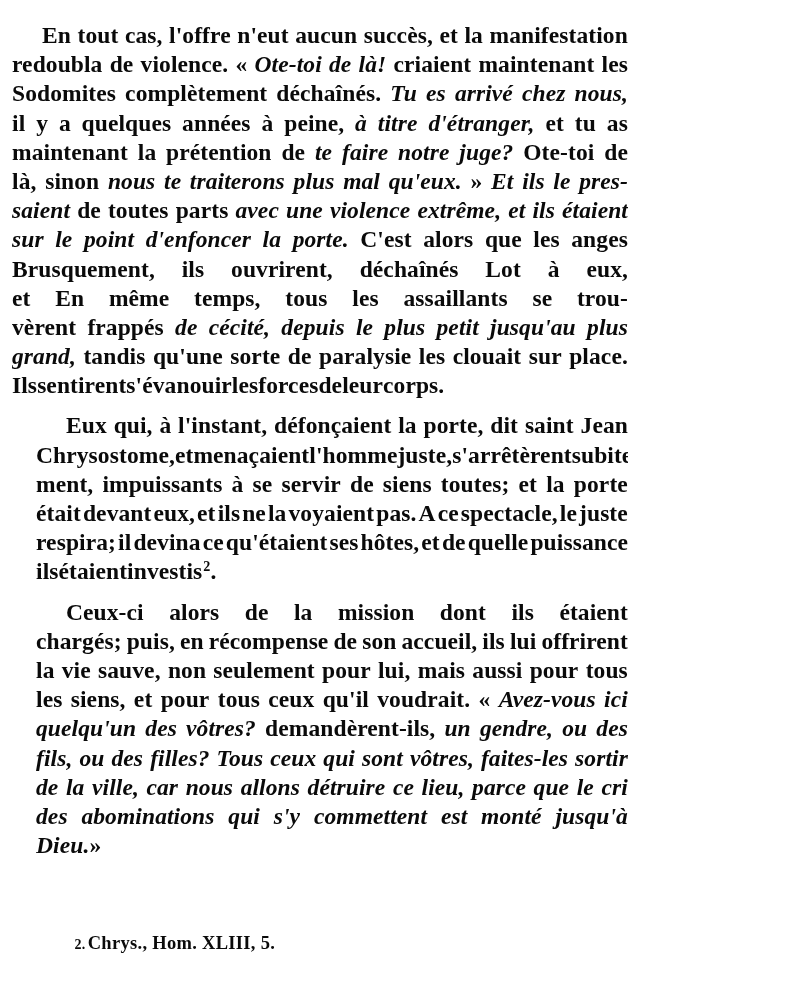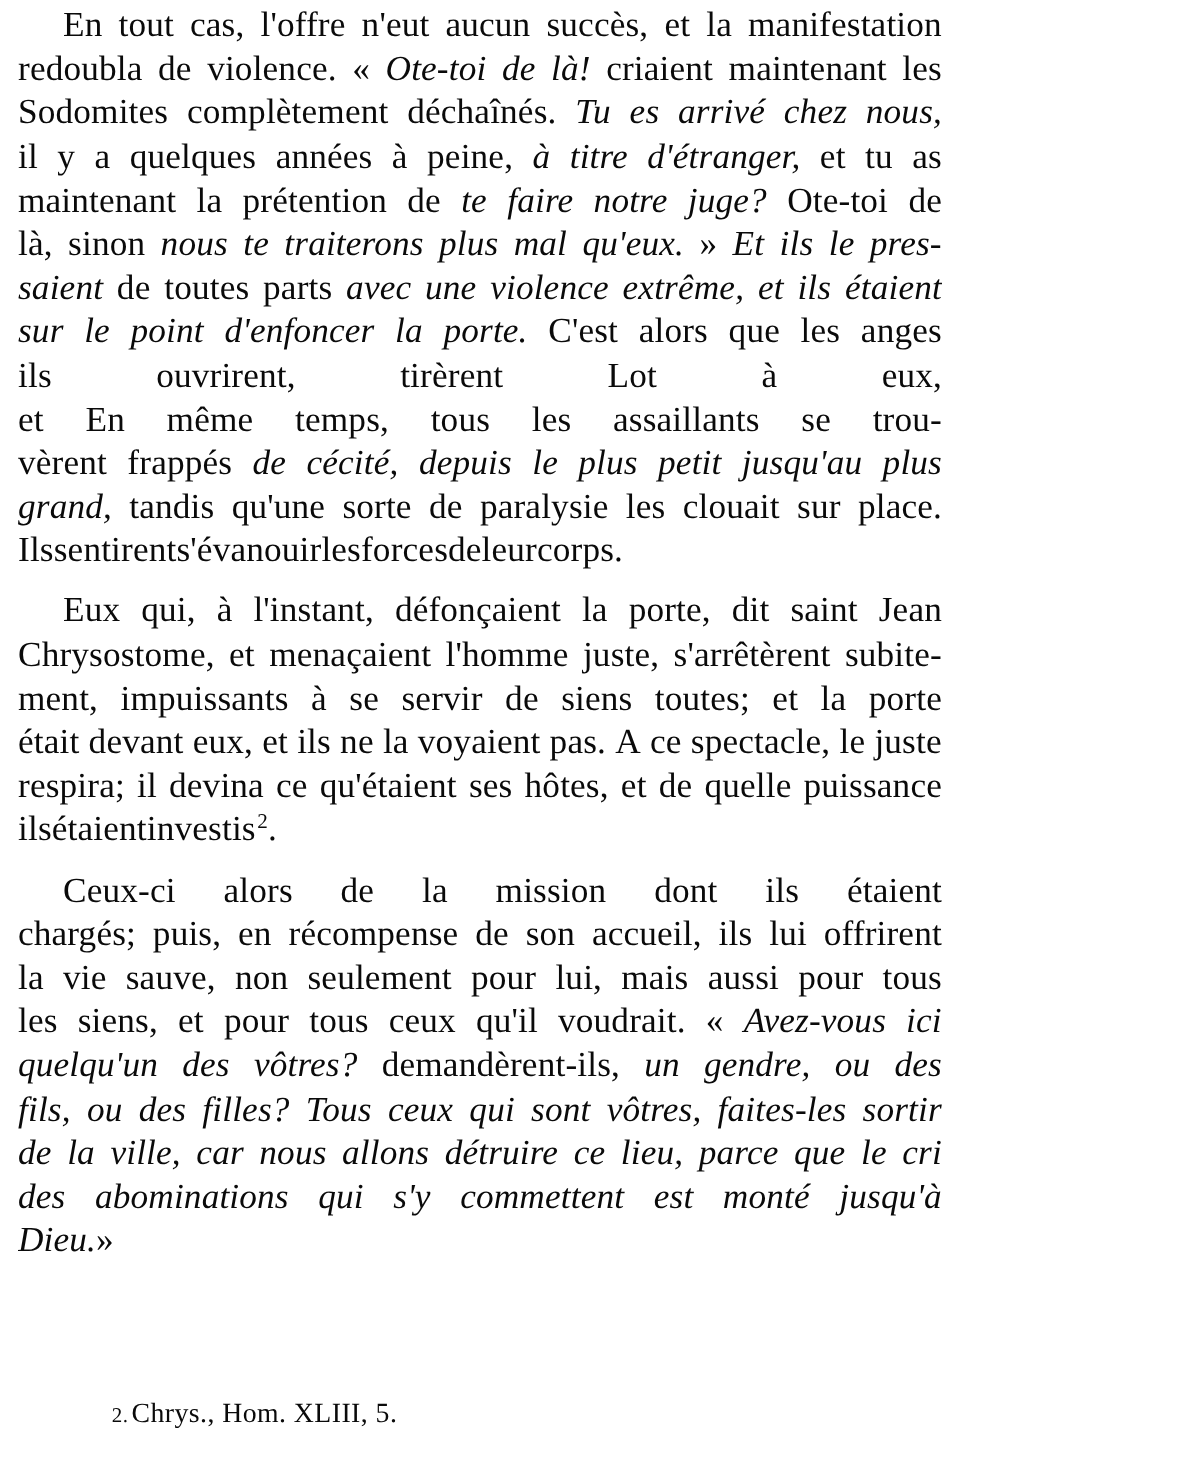--- a/index.html
+++ b/index.html
@@ -13,28 +13,30 @@
     overflow: hidden;
     font-family: "Liberation Serif", "DejaVu Serif", serif;
     color: #0a0a0a;
   }
   #page {
     position: relative;
     width: 644px;
     height: 981px;
     background: #ffffff;
     box-sizing: border-box;
-    padding: 4px 16px 0 12px;
+    padding: 22px 16px 0 12px;
+    font-weight: bold;
   }
   
   .para {
     margin: 0 0 0 0;
   }
   .para + .para {
     margin-top: 11px;
+    margin-left: 24px;
   }
   .ln {
     display: flex;
     align-items: baseline;
     white-space: pre;
     height: 29.2px;
     font-size: 23.5px;
     letter-spacing: 0.1px;
     overflow: hidden;
   }
@@ -79,21 +81,21 @@
   <div id="body-text">
       <div class="para">
         <div class="ln just indent"><span class="w">En</span><span class="w">tout</span><span class="w">cas,</span><span class="w">l'offre</span><span class="w">n'eut</span><span class="w">aucun</span><span class="w">succès,</span><span class="w">et</span><span class="w">la</span><span class="w">manifestation</span></div>
         <div class="ln just"><span class="w">redoubla</span><span class="w">de</span><span class="w">violence.</span><span class="w">«</span><span class="w it">Ote-toi</span><span class="w it">de</span><span class="w it">là!</span><span class="w">criaient</span><span class="w">maintenant</span><span class="w">les</span></div>
         <div class="ln just"><span class="w">Sodomites</span><span class="w">complètement</span><span class="w">déchaînés.</span><span class="w it">Tu</span><span class="w it">es</span><span class="w it">arrivé</span><span class="w it">chez</span><span class="w it">nous,</span></div>
         <div class="ln just"><span class="w">il</span><span class="w">y</span><span class="w">a</span><span class="w">quelques</span><span class="w">années</span><span class="w">à</span><span class="w">peine,</span><span class="w it">à</span><span class="w it">titre</span><span class="w it">d'étranger,</span><span class="w">et</span><span class="w">tu</span><span class="w">as</span></div>
         <div class="ln just"><span class="w">maintenant</span><span class="w">la</span><span class="w">prétention</span><span class="w">de</span><span class="w it">te</span><span class="w it">faire</span><span class="w it">notre</span><span class="w it">juge?</span><span class="w">Ote-toi</span><span class="w">de</span></div>
         <div class="ln just"><span class="w">là,</span><span class="w">sinon</span><span class="w it">nous</span><span class="w it">te</span><span class="w it">traiterons</span><span class="w it">plus</span><span class="w it">mal</span><span class="w it">qu'eux.</span><span class="w">»</span><span class="w it">Et</span><span class="w it">ils</span><span class="w it">le</span><span class="w it">pres-</span></div>
         <div class="ln just"><span class="w it">saient</span><span class="w">de</span><span class="w">toutes</span><span class="w">parts</span><span class="w it">avec</span><span class="w it">une</span><span class="w it">violence</span><span class="w it">extrême,</span><span class="w it">et</span><span class="w it">ils</span><span class="w it">étaient</span></div>
         <div class="ln just"><span class="w it">sur</span><span class="w it">le</span><span class="w it">point</span><span class="w it">d'enfoncer</span><span class="w it">la</span><span class="w it">porte.</span><span class="w">C'est</span><span class="w">alors</span><span class="w">que</span><span class="w">les</span><span class="w">anges</span></div>
-        <div class="ln just"><span class="w">ils</span><span class="w">ouvrirent,</span><span class="w">tirèrent</span><span class="w">Lot</span><span class="w">à</span><span class="w">eux,</span></div>
+        <div class="ln just"><span class="w">Brusquement,</span><span class="w">ils</span><span class="w">ouvrirent,</span><span class="w">déchaînés</span><span class="w">Lot</span><span class="w">à</span><span class="w">eux,</span></div>
         <div class="ln just"><span class="w">et</span><span class="w">En</span><span class="w">même</span><span class="w">temps,</span><span class="w">tous</span><span class="w">les</span><span class="w">assaillants</span><span class="w">se</span><span class="w">trou-</span></div>
         <div class="ln just"><span class="w">vèrent</span><span class="w">frappés</span><span class="w it">de</span><span class="w it">cécité,</span><span class="w it">depuis</span><span class="w it">le</span><span class="w it">plus</span><span class="w it">petit</span><span class="w it">jusqu'au</span><span class="w it">plus</span></div>
         <div class="ln just"><span class="w it">grand,</span><span class="w">tandis</span><span class="w">qu'une</span><span class="w">sorte</span><span class="w">de</span><span class="w">paralysie</span><span class="w">les</span><span class="w">clouait</span><span class="w">sur</span><span class="w">place.</span></div>
         <div class="ln last"><span class="w">Ils</span><span class="w">sentirent</span><span class="w">s'évanouir</span><span class="w">les</span><span class="w">forces</span><span class="w">de</span><span class="w">leur</span><span class="w">corps.</span></div>
       </div>
       <div class="para">
         <div class="ln just indent"><span class="w">Eux</span><span class="w">qui,</span><span class="w">à</span><span class="w">l'instant,</span><span class="w">défonçaient</span><span class="w">la</span><span class="w">porte,</span><span class="w">dit</span><span class="w">saint</span><span class="w">Jean</span></div>
         <div class="ln just"><span class="w">Chrysostome,</span><span class="w">et</span><span class="w">menaçaient</span><span class="w">l'homme</span><span class="w">juste,</span><span class="w">s'arrêtèrent</span><span class="w">subite-</span></div>
         <div class="ln just"><span class="w">ment,</span><span class="w">impuissants</span><span class="w">à</span><span class="w">se</span><span class="w">servir</span><span class="w">de</span><span class="w">siens</span><span class="w">toutes;</span><span class="w">et</span><span class="w">la</span><span class="w">porte</span></div>
         <div class="ln just"><span class="w">était</span><span class="w">devant</span><span class="w">eux,</span><span class="w">et</span><span class="w">ils</span><span class="w">ne</span><span class="w">la</span><span class="w">voyaient</span><span class="w">pas.</span><span class="w">A</span><span class="w">ce</span><span class="w">spectacle,</span><span class="w">le</span><span class="w">juste</span></div>

